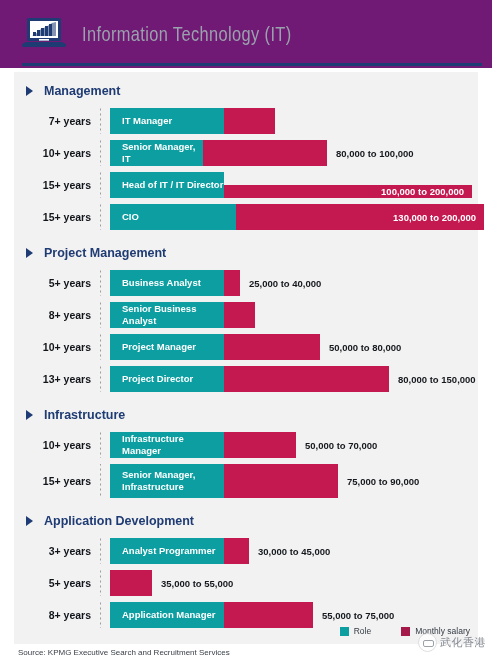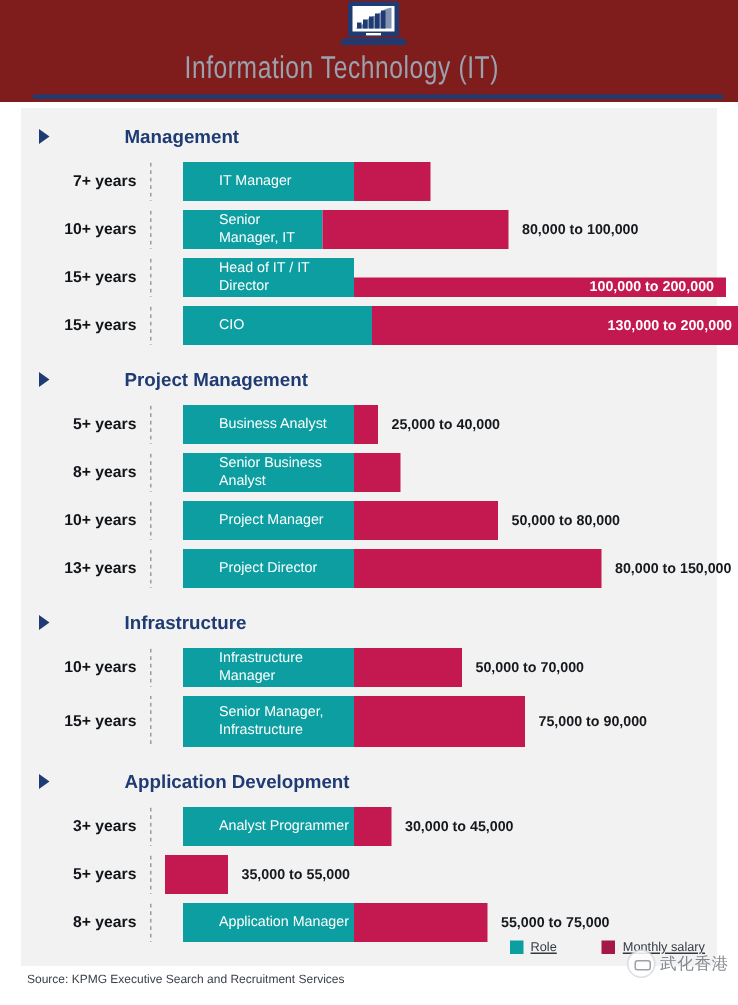--- a/index.html
+++ b/index.html
@@ -11,27 +11,26 @@
     width: 492px;
     height: 670px;
     overflow: hidden;
     font-family: "Liberation Sans", sans-serif;
     position: relative;
   }
 
   
   .header {
     height: 68px;
-    background: #7f1d1d;
+    background: #701a75;
     display: flex;
     align-items: center;
     padding-left: 22px;
     box-sizing: border-box;
     position: relative;
-    flex-direction: column;
   }
   .laptop-icon {
     width: 46px;
     height: 34px;
     margin-right: 14px;
     flex: 0 0 auto;
   }
   .header-title {
     font-family: "Liberation Sans", sans-serif;
     font-size: 21px;
@@ -61,21 +60,20 @@
     background: #f2f2f3;
     box-sizing: border-box;
     padding: 0;
   }
 
   .section-head {
     display: flex;
     align-items: center;
     padding-left: 12px;
     height: 22px;
-    gap: 39px;
   }
   .tri {
     width: 0;
     height: 0;
     border-top: 5px solid transparent;
     border-bottom: 5px solid transparent;
     border-left: 7px solid #1f3b73;
     margin-right: 11px;
   }
   .section-title {
@@ -122,29 +120,28 @@
   .bars {
     flex: 1 1 auto;
     position: relative;
     display: flex;
     align-items: stretch;
   }
   .bar-role {
     background: #0c9ea0;
     color: #ffffff;
     font-size: 9.5px;
-    font-weight: normal;
-    display: flex;
-    align-items: center;
-    padding-left: 24px;
+    font-weight: bold;
+    display: flex;
+    align-items: center;
+    padding-left: 12px;
     box-sizing: border-box;
     flex: 0 0 auto;
     line-height: 1.22;
     white-space: pre-line;
-    margin-left: 12px;
   }
   .bar-salary {
     background: #c41850;
     flex: 0 0 auto;
     display: flex;
     align-items: center;
     justify-content: flex-end;
     box-sizing: border-box;
     padding-right: 8px;
   }
@@ -182,21 +179,20 @@
     height: 9px;
     margin-right: 5px;
     flex: 0 0 auto;
   }
   .swatch.role { background: #0c9ea0; }
   .swatch.salary { background: #a5184a; }
   .legend-label {
     font-size: 8.5px;
     color: #333a42;
     white-space: nowrap;
-    text-decoration: underline;
   }
 
   
   .source {
     position: absolute;
     left: 18px;
     bottom: 13px;
     font-size: 8px;
     color: #3b4149;
     white-space: nowrap;

